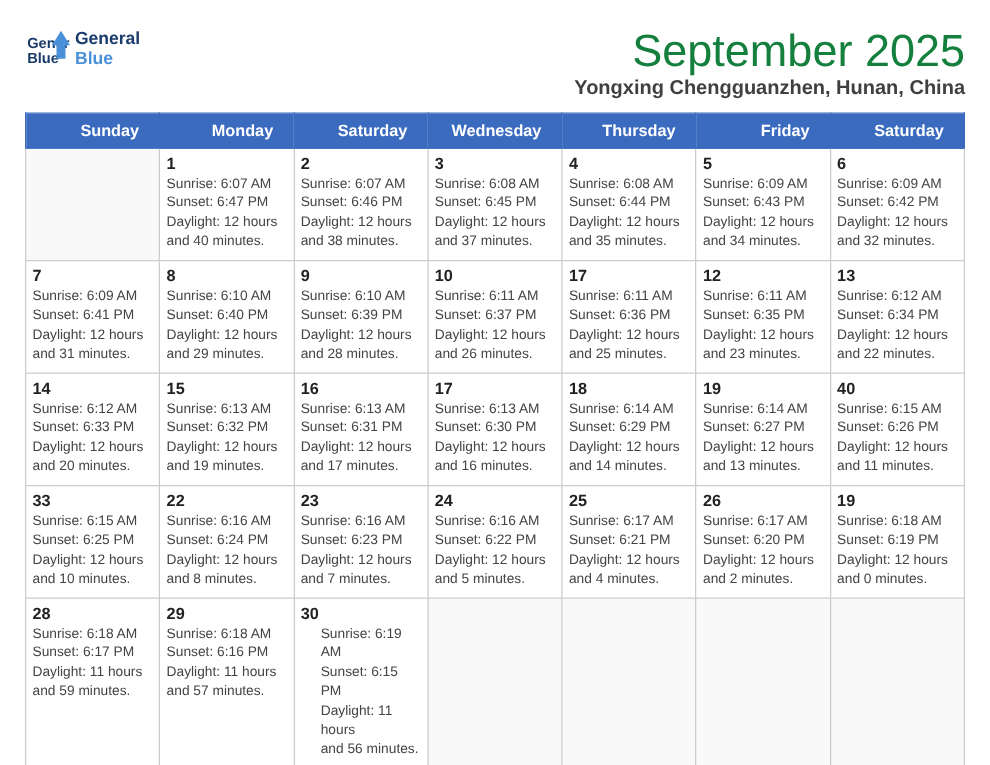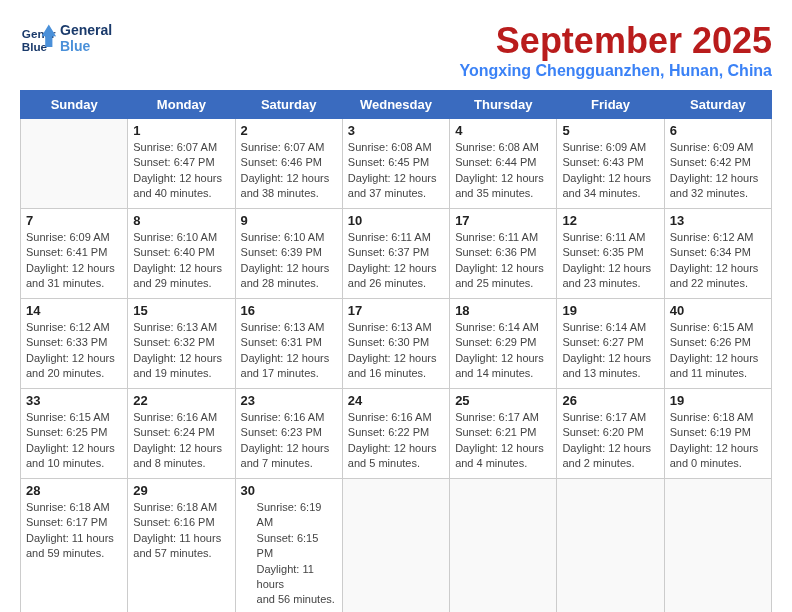--- a/index.html
+++ b/index.html
@@ -23,38 +23,38 @@
     }
     .logo-icon {
       width: 36px;
       height: 36px;
     }
     .title-section {
       text-align: right;
     }
     .month-title {
       font-size: 36px;
-      font-weight: bold;
-      color: #b91c1c;
+      font-weight: normal;
+      color: #15803d;
     }
     .location-title {
       font-size: 16px;
-      color: #3b82f6;
+      color: #404040;
       font-weight: bold;
     }
     .calendar-table {
       width: 100%;
       border-collapse: collapse;
       font-size: 11px;
     }
     .calendar-table thead th {
       background: #3a6bbf;
       color: #fff;
-      padding: 6px 4px;
-      text-align: center;
+      padding: 6px 16px;
+      text-align: right;
       font-size: 13px;
       font-weight: bold;
       border: 1px solid #3a6bbf;
     }
     .calendar-table tbody td {
       border: 1px solid #ccc;
       vertical-align: top;
       padding: 4px 5px;
       width: 107px;
       min-height: 80px;

